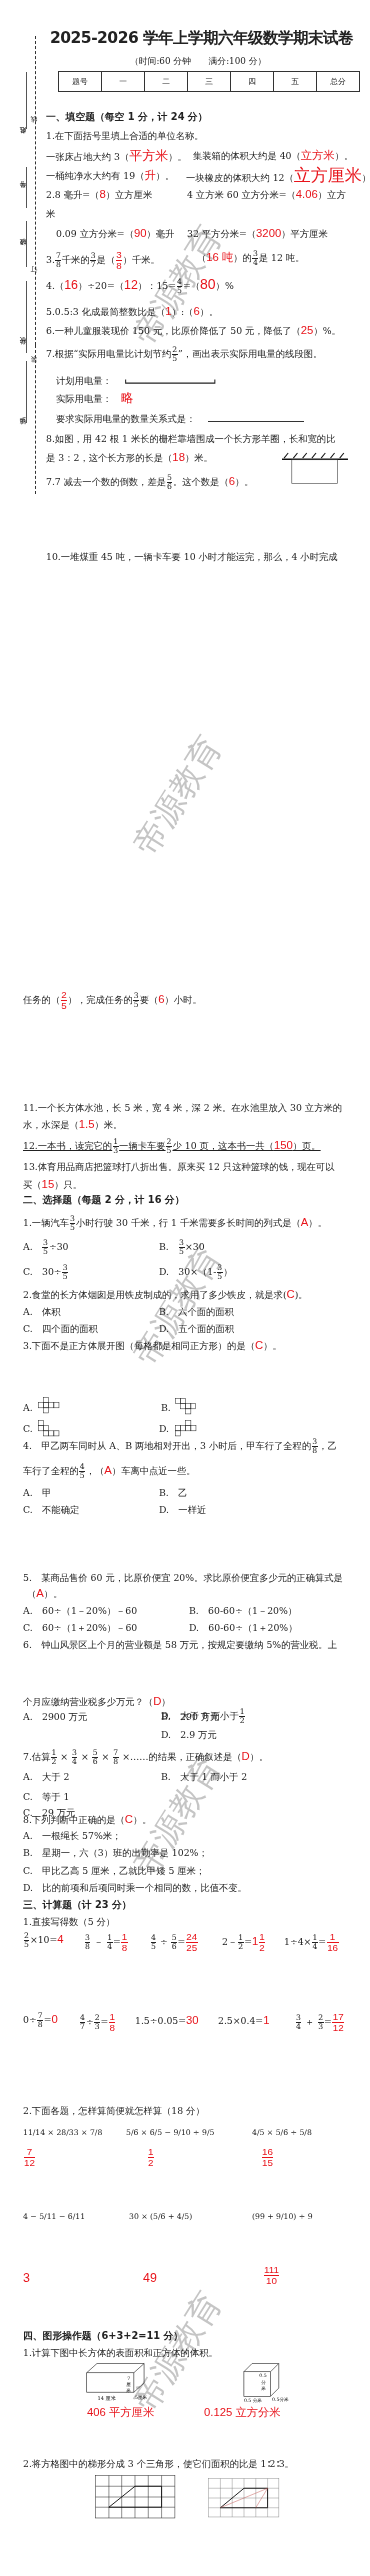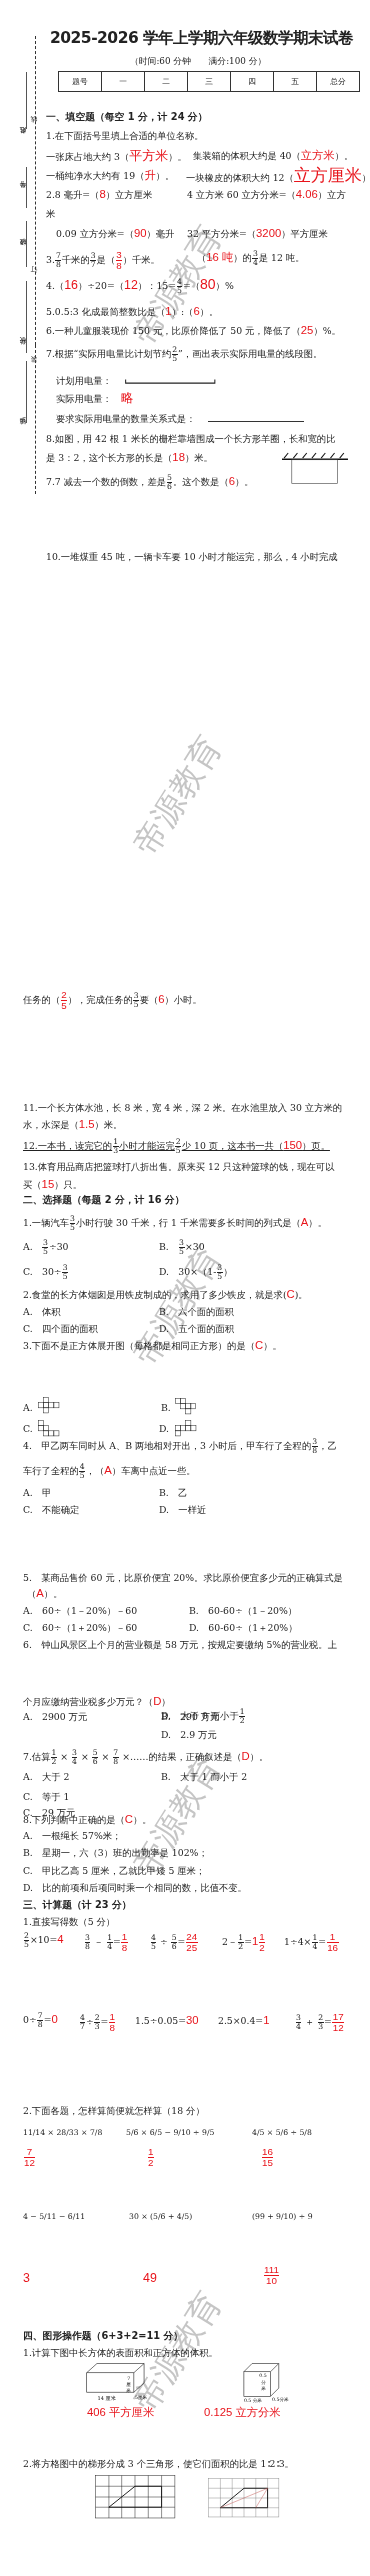--- a/index.html
+++ b/index.html
@@ -108,23 +108,23 @@
       <line x1="112" y1="10" x2="120" y2="0"></line>
     </g>
   <rect x="19" y="13" width="89" height="46" fill="none" stroke="#444" stroke-width="1.2"></rect>
 </svg>
 <div class="abs t" style="left:46px;top:474px;"><span>7.7 减去一个数的倒数，差是</span><span class="frac"><span class="n">5</span><span class="d">6</span></span><span>。这个数是（</span><span class="red" style="font-size:11.3px">6</span><span>）。</span></div>
 <div class="margin-line" style="top:495px;height:0;"></div>
 
 <div class="abs t" style="left:46px;top:551px;">10.一堆煤重 45 吨，一辆卡车要 10 小时才能运完，那么，4 小时完成</div>
 <div class="abs t" style="left:23px;top:990px;"><span>任务的（</span><span class="frac big red"><span class="n">2</span><span class="d">5</span></span><span>），完成任务的</span><span class="frac"><span class="n">3</span><span class="d">5</span></span><span>要（</span><span class="red" style="font-size:11.3px">6</span><span>）小时。</span></div>
 
-<div class="abs t" style="left:23px;top:1102px;">11.一个长方体水池，长 8 米，宽 4 米，深 2 米。在水池里放入 30 立方米的</div>
+<div class="abs t" style="left:23px;top:1102px;">11.一个长方体水池，长 5 米，宽 4 米，深 2 米。在水池里放入 30 立方米的</div>
 <div class="abs t" style="left:23px;top:1119px;"><span>水，水深是（</span><span class="red" style="font-size:11.3px">1.5</span><span>）米。</span></div>
-<div class="abs t" style="left:23px;top:1138px;text-decoration:underline;"><span>12.一本书，读完它的</span><span class="frac"><span class="n">1</span><span class="d">3</span></span><span>小时才能运完</span><span class="frac"><span class="n">2</span><span class="d">5</span></span><span>少 10 页，这本书一共（</span><span class="red" style="font-size:11.3px">150</span><span>）页。</span></div>
+<div class="abs t" style="left:23px;top:1138px;text-decoration:underline;"><span>12.一本书，读完它的</span><span class="frac"><span class="n">1</span><span class="d">3</span></span><span>一辆卡车要</span><span class="frac"><span class="n">2</span><span class="d">5</span></span><span>少 10 页，这本书一共（</span><span class="red" style="font-size:11.3px">150</span><span>）页。</span></div>
 <div class="abs t" style="left:23px;top:1161px;">13.体育用品商店把篮球打八折出售。原来买 12 只这种篮球的钱，现在可以</div>
 <div class="abs t" style="left:23px;top:1179px;"><span>买（</span><span class="red" style="font-size:11.3px">15</span><span>）只。</span></div>
 
 <div class="abs h" style="left:23px;top:1194px;">二、选择题（每题 2 分，计 16 分）</div>
 <div class="abs t" style="left:23px;top:1215px;"><span>1.一辆汽车</span><span class="frac"><span class="n">3</span><span class="d">5</span></span><span>小时行驶 30 千米，行 1 千米需要多长时间的列式是（</span><span class="red" style="font-size:11.3px">A</span><span>）。</span></div>
 <div class="abs t" style="left:23px;top:1239px;"><span>A.</span>　<span class="frac"><span class="n">3</span><span class="d">5</span></span><span>÷30</span></div>
 <div class="abs t" style="left:159px;top:1239px;"><span>B.</span>　<span class="frac"><span class="n">3</span><span class="d">5</span></span><span>×30</span></div>
 <div class="abs t" style="left:23px;top:1264px;"><span>C.　30÷</span><span class="frac"><span class="n">3</span><span class="d">5</span></span></div>
 <div class="abs t" style="left:159px;top:1264px;"><span>D.　30×（1-</span><span class="frac"><span class="n">3</span><span class="d">5</span></span><span>）</span></div>
 

